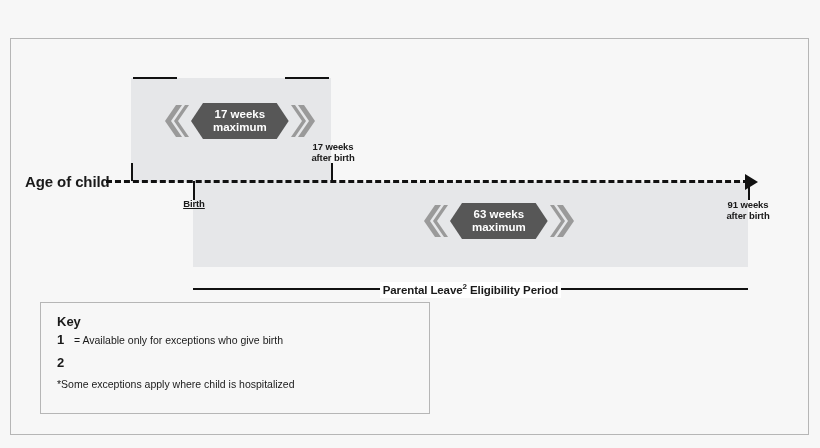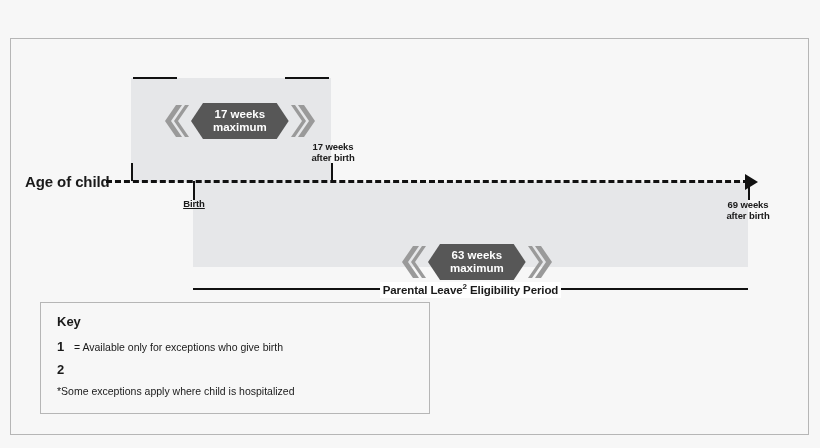--- a/index.html
+++ b/index.html
@@ -127,21 +127,21 @@
     -webkit-clip-path: polygon(12px 0, calc(100% - 12px) 0, 100% 50%, calc(100% - 12px) 100%, 12px 100%, 0 50%);
     clip-path: polygon(12px 0, calc(100% - 12px) 0, 100% 50%, calc(100% - 12px) 100%, 12px 100%, 0 50%);
   }
   .chev {
     display: block;
   }
   .chev-left  { margin-right: 2px; }
   .chev-right { margin-left: 2px; }
 
   .pill-maternity { left: 163px; top: 103px; }
-  .pill-parental  { left: 400px; top: 203px; margin-top: 41px; }
+  .pill-parental  { left: 422px; top: 203px; }
 
   
   .timeline {
     position: absolute;
     left: 106px;
     top: 180px;
     width: 650px;
     height: 3px;
   }
   .timeline .dashes {
@@ -204,21 +204,21 @@
     width: 390px;
     height: 112px;
     background: #f7f7f7;
     border: 1px solid #b6b6b6;
     box-sizing: border-box;
     padding: 11px 16px 0 16px;
   }
   .key-title {
     font-size: 13px;
     font-weight: bold;
-    margin: 0 0 10px 0;
+    margin: 0 0 3px 0;
   }
   .key-row {
     display: flex;
     align-items: baseline;
     margin-bottom: 8px;
   }
   .key-num {
     font-size: 13px;
     font-weight: bold;
     width: 17px;
@@ -274,21 +274,21 @@
   <div class="tick tick-17"></div>
   <div class="tick tick-birth"></div>
   <div class="tick tick-78"></div>
 
   <div class="cap cap-17">
     <span>17 weeks</span><br>
     <span>after birth</span>
   </div>
   <div class="cap cap-birth">Birth</div>
   <div class="cap cap-78">
-    <span>69 weeks</span><br>
+    <span>91 weeks</span><br>
     <span>after birth</span>
   </div>
 
   <div class="pill-wrap pill-parental">
     <svg class="chev chev-left" width="26" height="34" viewBox="0 0 26 34">
       <polygon points="13,1 19,1 8,17 19,33 13,33 2,17" fill="#9a9a9a"></polygon>
       <polygon points="22,1 26,1 15,17 26,33 22,33 11,17" fill="#9a9a9a"></polygon>
     </svg>
     <div class="pill-hex">
       <span>63 weeks</span><br>

